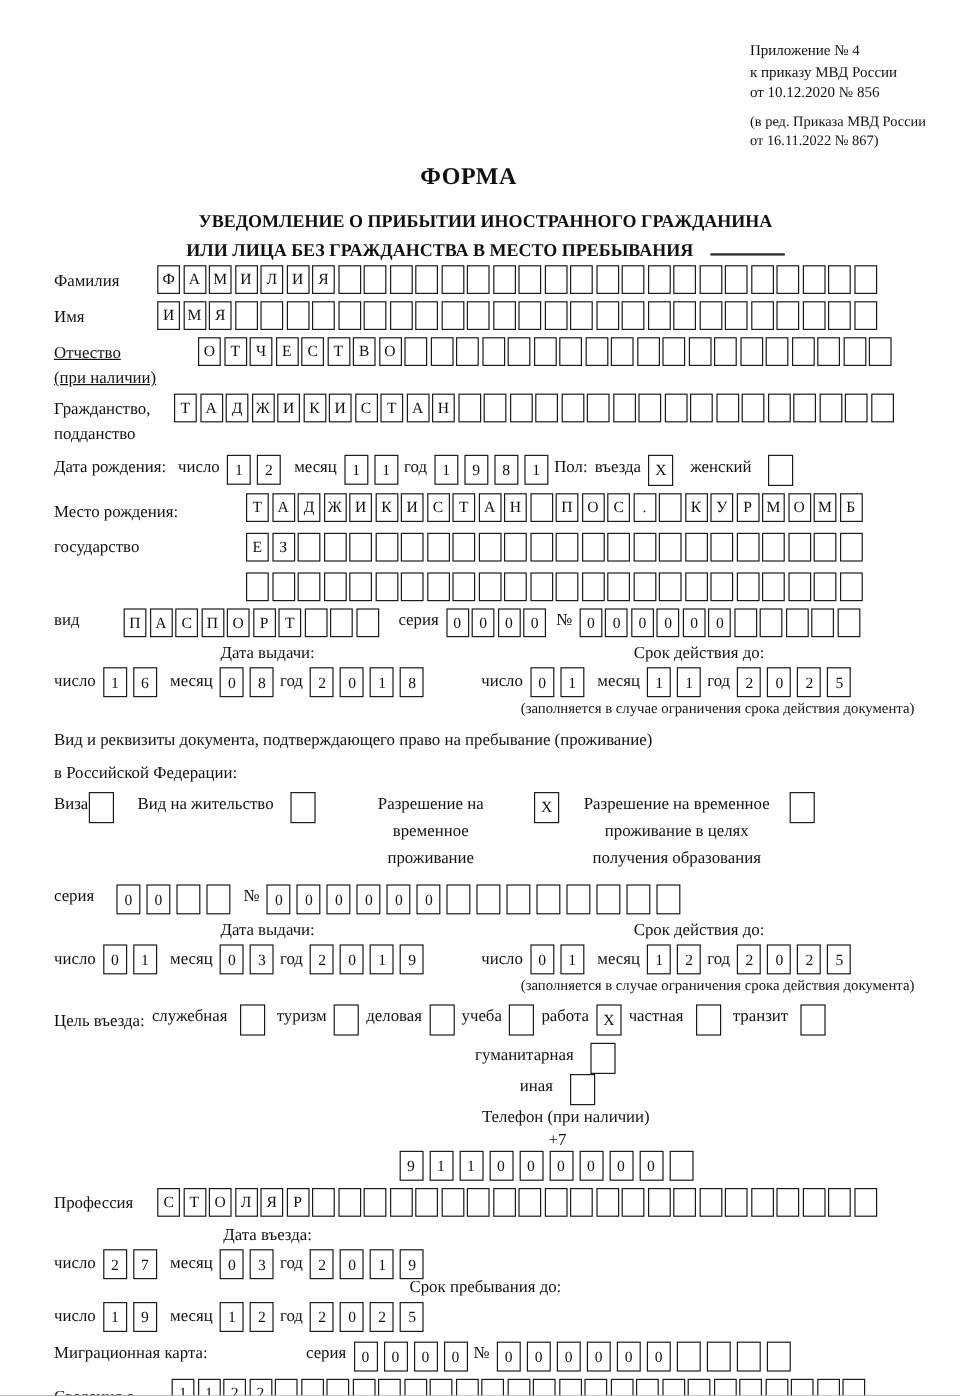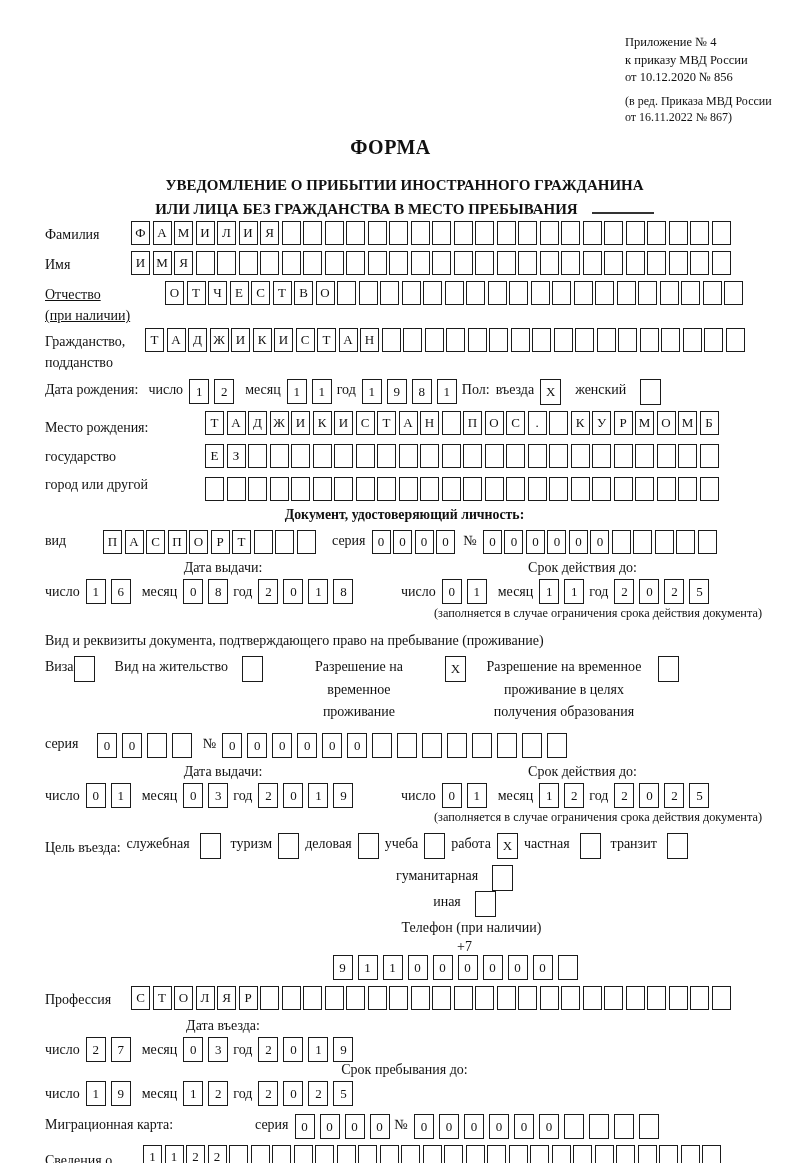--- a/index.html
+++ b/index.html
@@ -233,21 +233,20 @@
     <span class="inline-lb gap14">женский</span>
     <span class="cells chk1 gap14">
         <span class="cell"></span>
       </span>
   </div>
 
   <div class="frow" style="margin-top:4px;">
     <div class="flabel w160" style="line-height:2.05;">
       <div>Место рождения:</div>
       <div>государство</div>
-      <div>город или другой</div>
     </div>
     <div>
       <div class="cells mb9">
           <span class="cell">Т</span>
           <span class="cell">А</span>
           <span class="cell">Д</span>
           <span class="cell">Ж</span>
           <span class="cell">И</span>
           <span class="cell">К</span>
           <span class="cell">И</span>
@@ -317,21 +316,20 @@
           <span class="cell"></span>
           <span class="cell"></span>
           <span class="cell"></span>
           <span class="cell"></span>
           <span class="cell"></span>
           <span class="cell"></span>
         </div>
     </div>
   </div>
 
-  <div class="doc-heading">Документ, удостоверяющий личность:</div>
 
   <div class="frow">
     <span class="inline-lb" style="width:58px;">вид</span>
     <span class="cells">
         <span class="cell">П</span>
         <span class="cell">А</span>
         <span class="cell">С</span>
         <span class="cell">П</span>
         <span class="cell">О</span>
         <span class="cell">Р</span>
@@ -405,20 +403,21 @@
             <span class="cell">0</span>
             <span class="cell">2</span>
             <span class="cell">5</span>
           </span>
       </div>
     </div>
   </div>
   <div class="note-right">(заполняется в случае ограничения срока действия документа)</div>
 
   <div class="intro">Вид и реквизиты документа, подтверждающего право на пребывание (проживание)</div>
+  <div class="intro">в Российской Федерации:</div>
 
   <div class="frow opts chk">
     <span class="pair">
       <span class="inline-lb">Виза</span>
       <span class="cells chk1">
           <span class="cell"></span>
         </span>
     </span>
     <span class="pair gap20">
       <span class="inline-lb">Вид на жительство</span>

